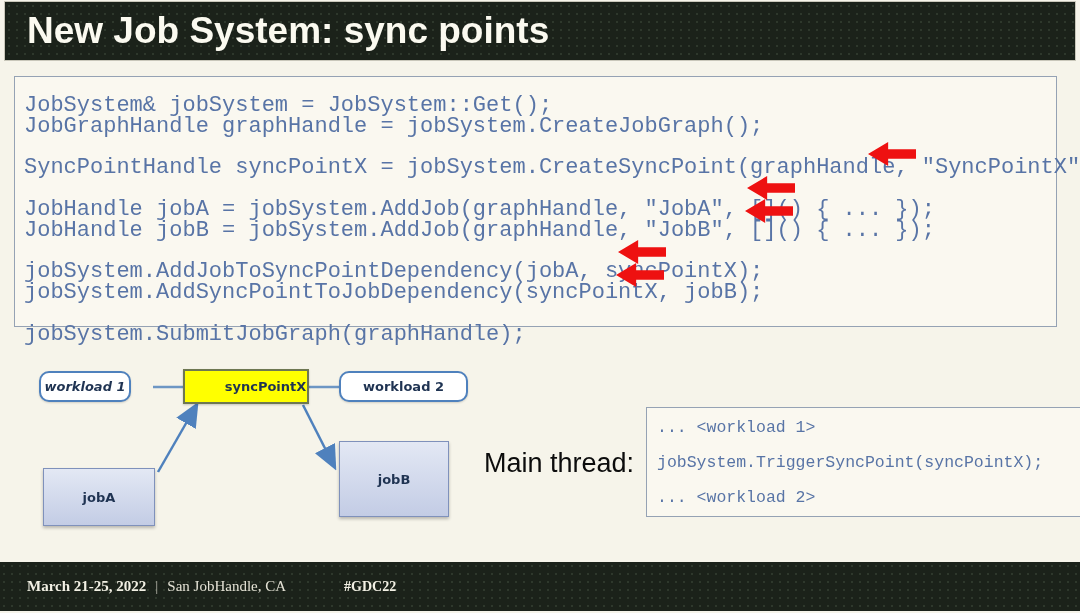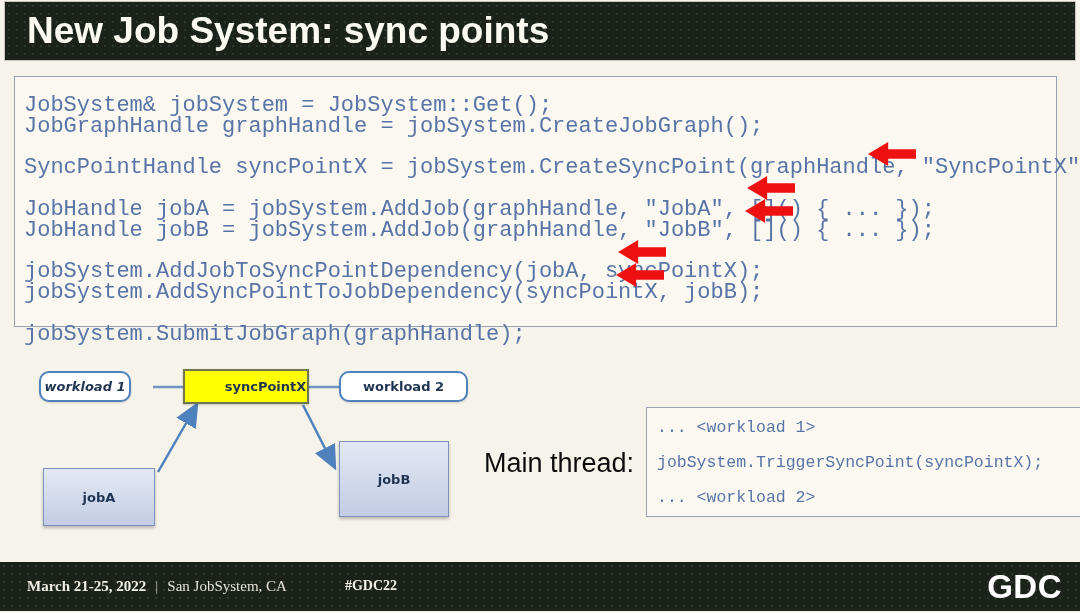--- a/index.html
+++ b/index.html
@@ -80,21 +80,21 @@
   }
   .mini-codebox pre{
     padding:11px 0 0 10px;font-size:16.5px;line-height:17.4px;white-space:pre;
   }
   
   .footer{
     position:absolute;left:0;top:562px;width:1080px;height:49px;
     display:flex;align-items:center;
   }
   .footer .meta{
-    margin-left:27px;display:flex;align-items:flex-start;
+    margin-left:27px;display:flex;align-items:center;
     font-family:"Liberation Serif", serif;color:#f2f0e4;
   }
   .footer .date{font-size:15px;font-weight:bold;}
   .footer .sep{font-size:15px;margin:0 9px;color:#b9b8ac;font-weight:normal;}
   .footer .loc{font-size:15px;color:#e4e2d5;}
   .footer .tag{font-size:14px;font-weight:bold;margin-left:58px;}
   .footer .logo{
     position:absolute;right:18px;top:50%;transform:translateY(-50%);
     color:#ffffff;font-size:33px;font-weight:bold;letter-spacing:0.5px;
     font-family:"Liberation Sans", sans-serif;
@@ -162,17 +162,16 @@
 
 jobSystem.TriggerSyncPoint(syncPointX);
 
 ... &lt;workload 2&gt;</pre>
 </div>
 
 <div class="footer darkbar">
   <div class="meta">
     <span class="date">March 21-25, 2022</span>
     <span class="sep">|</span>
-    <span class="loc">San JobSystem, CA</span>
+    <span class="loc">San JobHandle, CA</span>
     <span class="tag">#GDC22</span>
   </div>
-  <div class="logo">GDC</div>
 </div>
 
 </body></html>

